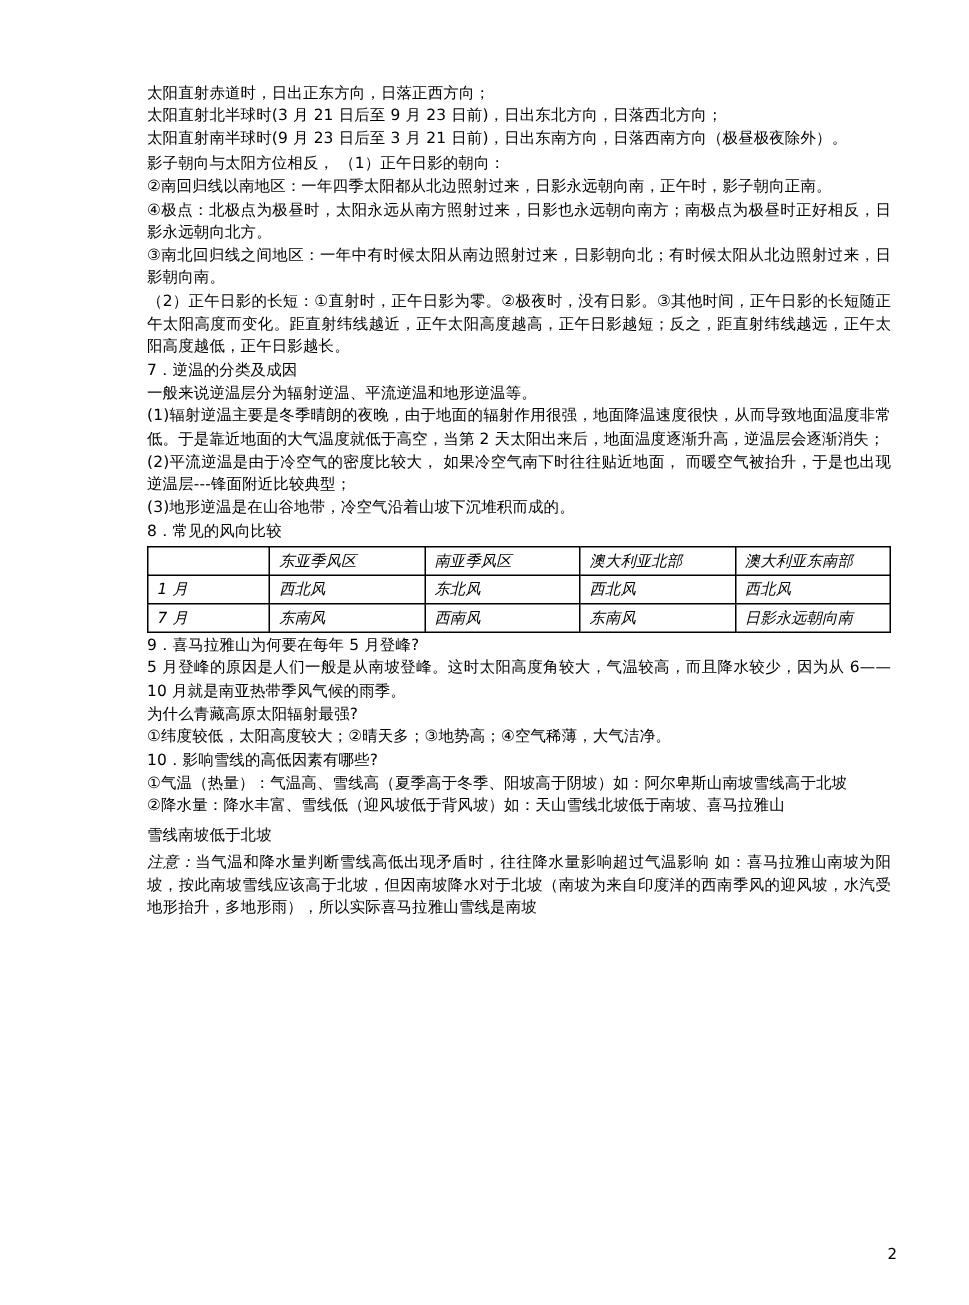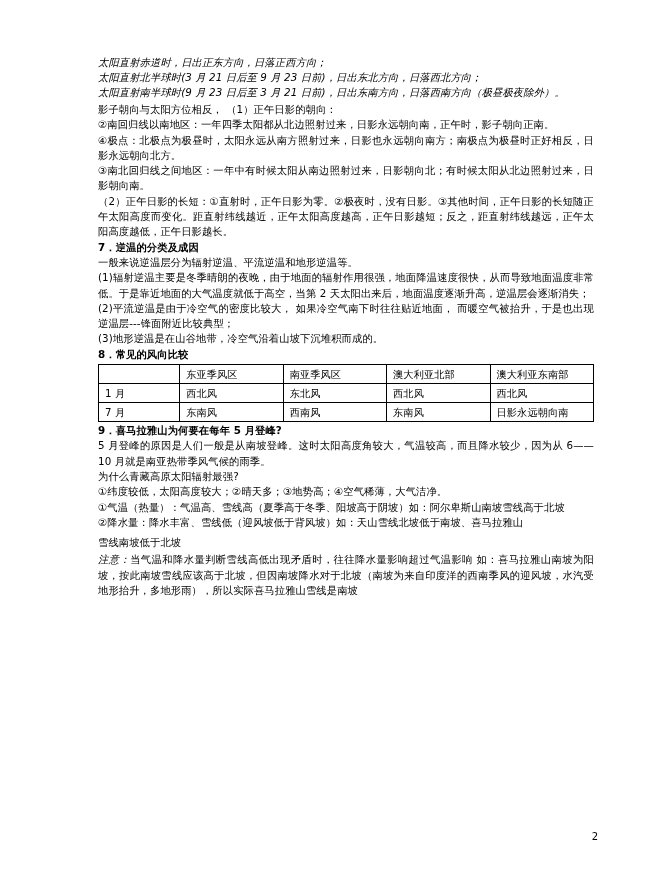--- a/index.html
+++ b/index.html
@@ -27,41 +27,41 @@
     line-height: 15.3px;
     text-align: justify;
     letter-spacing: 0.1px;
   }
   .doc p {
     margin: 0;
     padding: 0;
   }
   .tight {
     line-height: 15.0px;
-    font-style: italic;
   }
   .hd {
-    font-weight: bold;
+    font-weight: normal;
   }
   .gap-sm { height: 2px; }
   .gap-md { height: 5px; }
   table.windtable {
     border-collapse: collapse;
     width: 100%;
     margin-top: 2px;
     margin-bottom: 1px;
     font-size: 10.2px;
     table-layout: fixed;
   }
   table.windtable td {
     border: 1px solid #000000;
     padding: 2px 4px 2px 6px;
     height: 14px;
     line-height: 13px;
     vertical-align: middle;
+    font-style: italic;
   }
   table.windtable td.c0 { width: 16%; }
   table.windtable td.c1 { width: 21%; }
   table.windtable td.c2 { width: 21%; margin-top: 11px; }
   table.windtable td.c3 { width: 21%; }
   table.windtable td.c4 { width: 21%; }
   .pagenum {
     position: absolute;
     right: 48px;
     bottom: 28px;
@@ -123,20 +123,21 @@
       </tr>
     </tbody>
       </table>
 
 
     <p class="hd">9．喜马拉雅山为何要在每年 5 月登峰?</p>
     <p>5 月登峰的原因是人们一般是从南坡登峰。这时太阳高度角较大，气温较高，而且降水较少，因为从 6——10 月就是南亚热带季风气候的雨季。</p>
     <p>为什么青藏高原太阳辐射最强?</p>
     <p>①纬度较低，太阳高度较大；②晴天多；③地势高；④空气稀薄，大气洁净。</p>
 
+    <p class="hd">10．影响雪线的高低因素有哪些?</p>
     <p>①气温（热量）：气温高、雪线高（夏季高于冬季、阳坡高于阴坡）如：阿尔卑斯山南坡雪线高于北坡</p>
     <p>②降水量：降水丰富、雪线低（迎风坡低于背风坡）如：天山雪线北坡低于南坡、喜马拉雅山</p>
 
     <div class="gap-md"></div>
 
     <p>雪线南坡低于北坡</p>
 
     <div class="gap-sm"></div>
 
     <p><span class="note-label">注意：</span><span>当气温和降水量判断雪线高低出现矛盾时，往往降水量影响超过气温影响  如：喜马拉雅山南坡为阳坡，按此南坡雪线应该高于北坡，但因南坡降水对于北坡（南坡为来自印度洋的西南季风的迎风坡，水汽受地形抬升，多地形雨），所以实际喜马拉雅山雪线是南坡</span></p>

